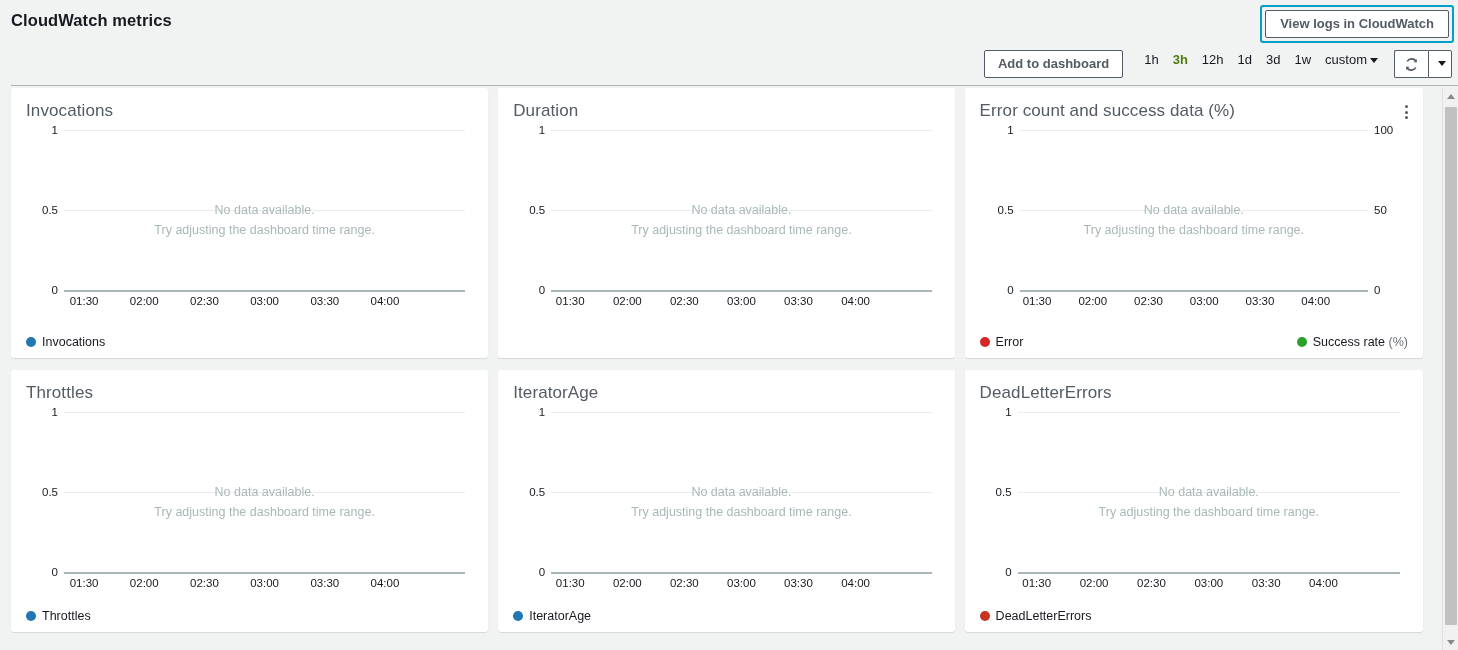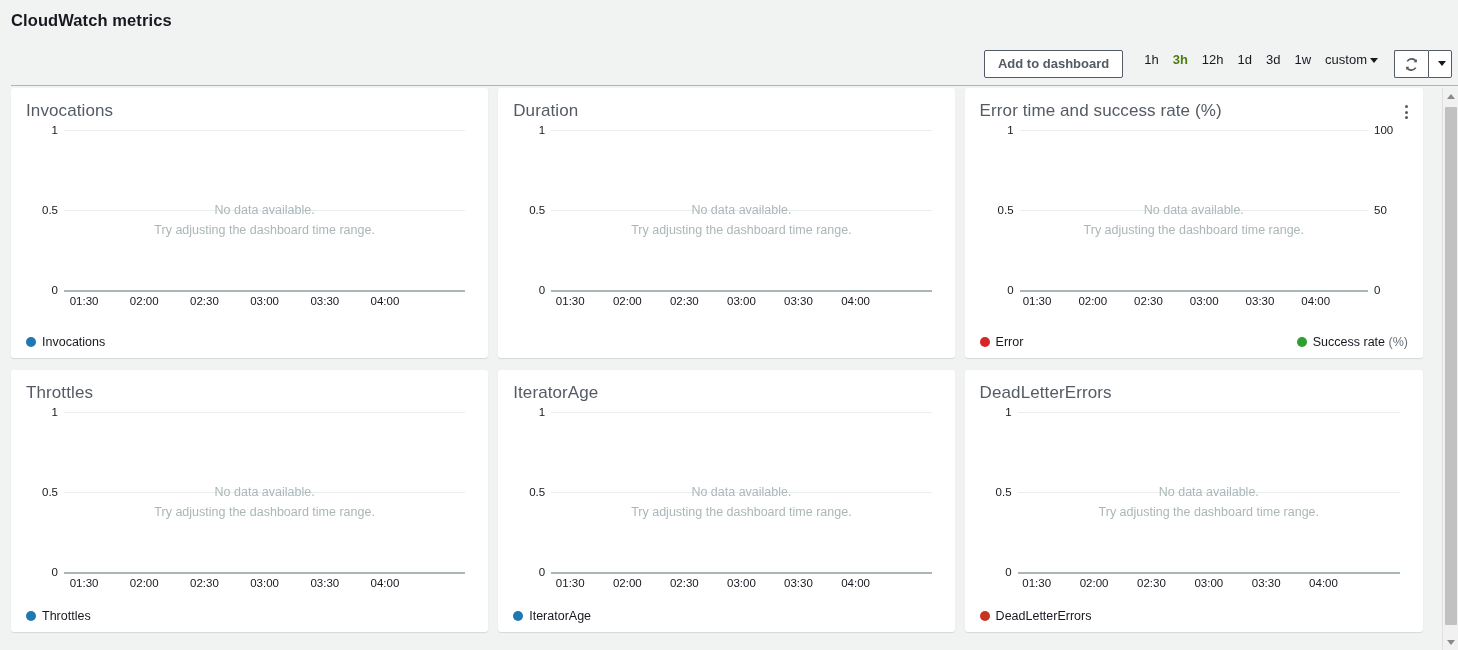--- a/index.html
+++ b/index.html
@@ -158,20 +158,23 @@
   }
 </style>
 </head>
 <body>
 
 <div class="page">
 
   <div class="header">
     <div class="page-title">CloudWatch metrics</div>
 
+    <div class="view-logs-wrap">
+      <button class="btn view-logs-btn">View logs in CloudWatch</button>
+    </div>
 
     <div class="toolbar">
       <button class="btn add-dash-btn">Add to dashboard</button>
 
       <div class="ranges">
         <button class="range">1h</button>
         <button class="range active">3h</button>
         <button class="range">12h</button>
         <button class="range">1d</button>
         <button class="range">3d</button>
@@ -255,21 +258,21 @@
               <span class="xtick" style="left:35%">02:30</span>
               <span class="xtick" style="left:50%">03:00</span>
               <span class="xtick" style="left:65%">03:30</span>
               <span class="xtick" style="left:80%">04:00</span>
             </div>
           </div>
         </div>
       </div>
 
       <div class="card w3 h1">
-        <div class="card-title">Error time and success rate (%)</div>
+        <div class="card-title">Error count and success data (%)</div>
         <div class="kebab">
           <span></span>
           <span></span>
           <span></span>
         </div>
         <div class="plot">
           <div class="plot-inner dual">
             <div class="gridline" style="top:0">
               <span class="ytick">1</span>
               <span class="ytick right">100</span>

